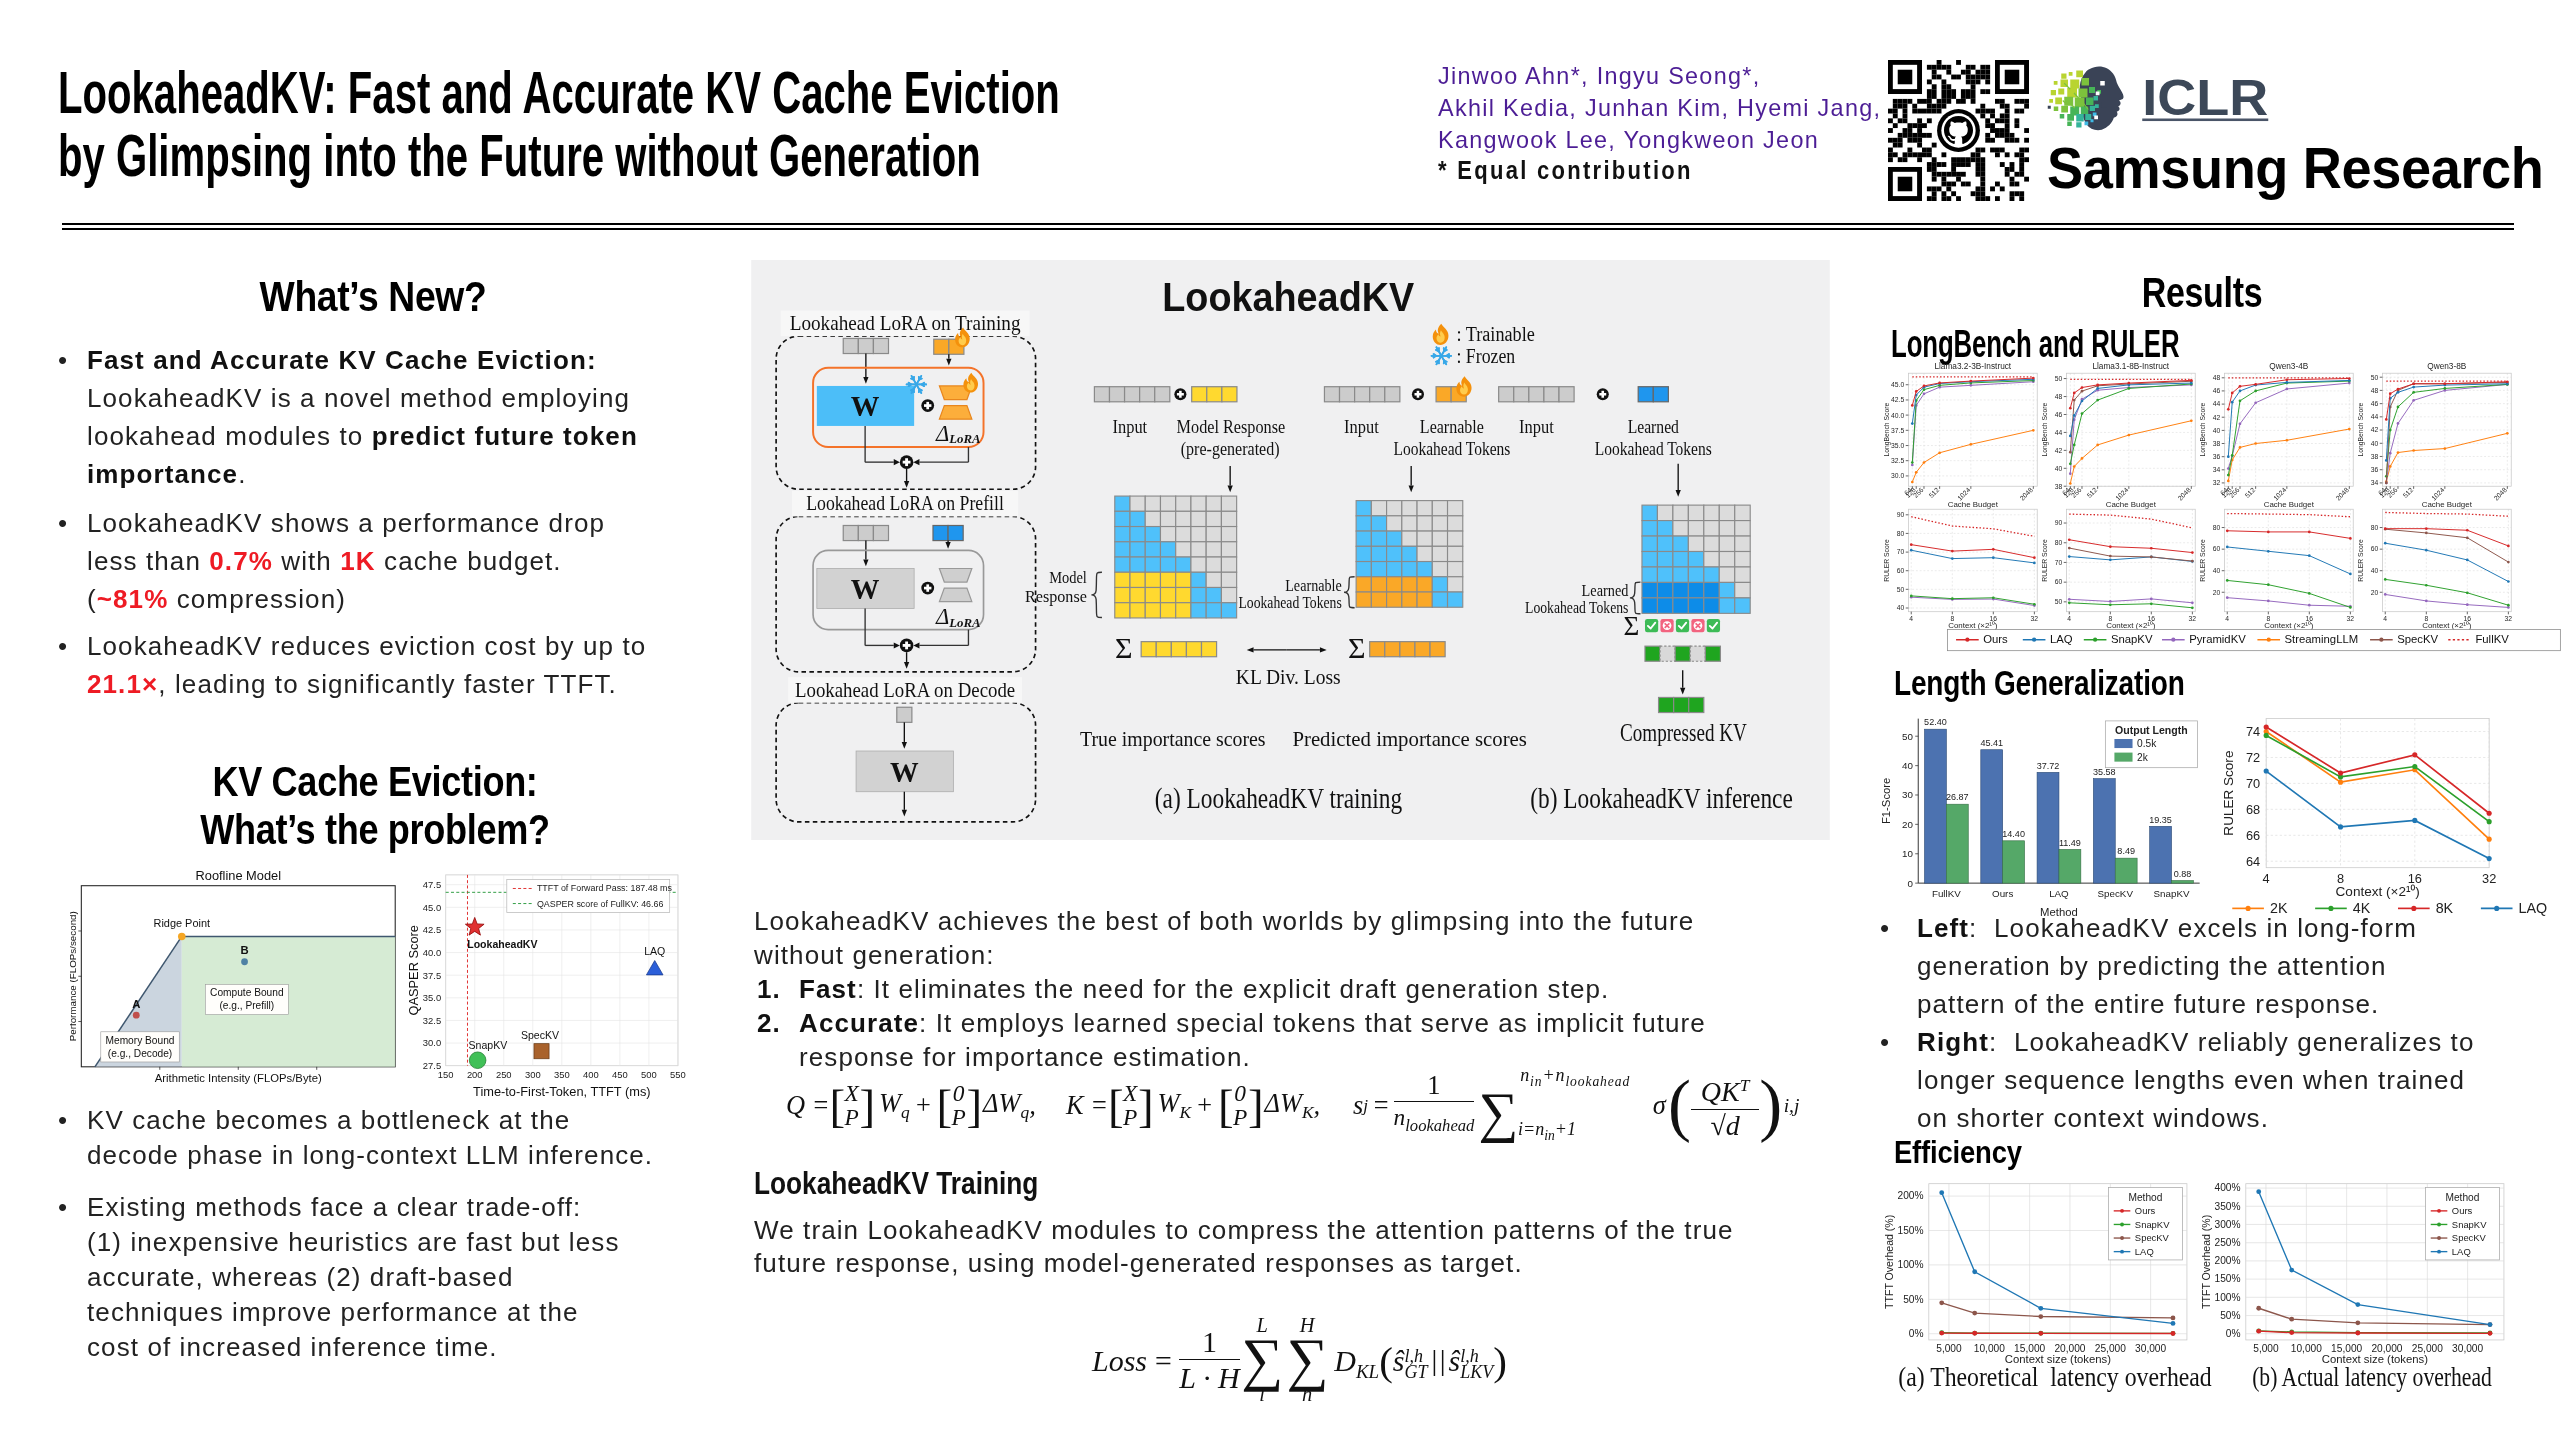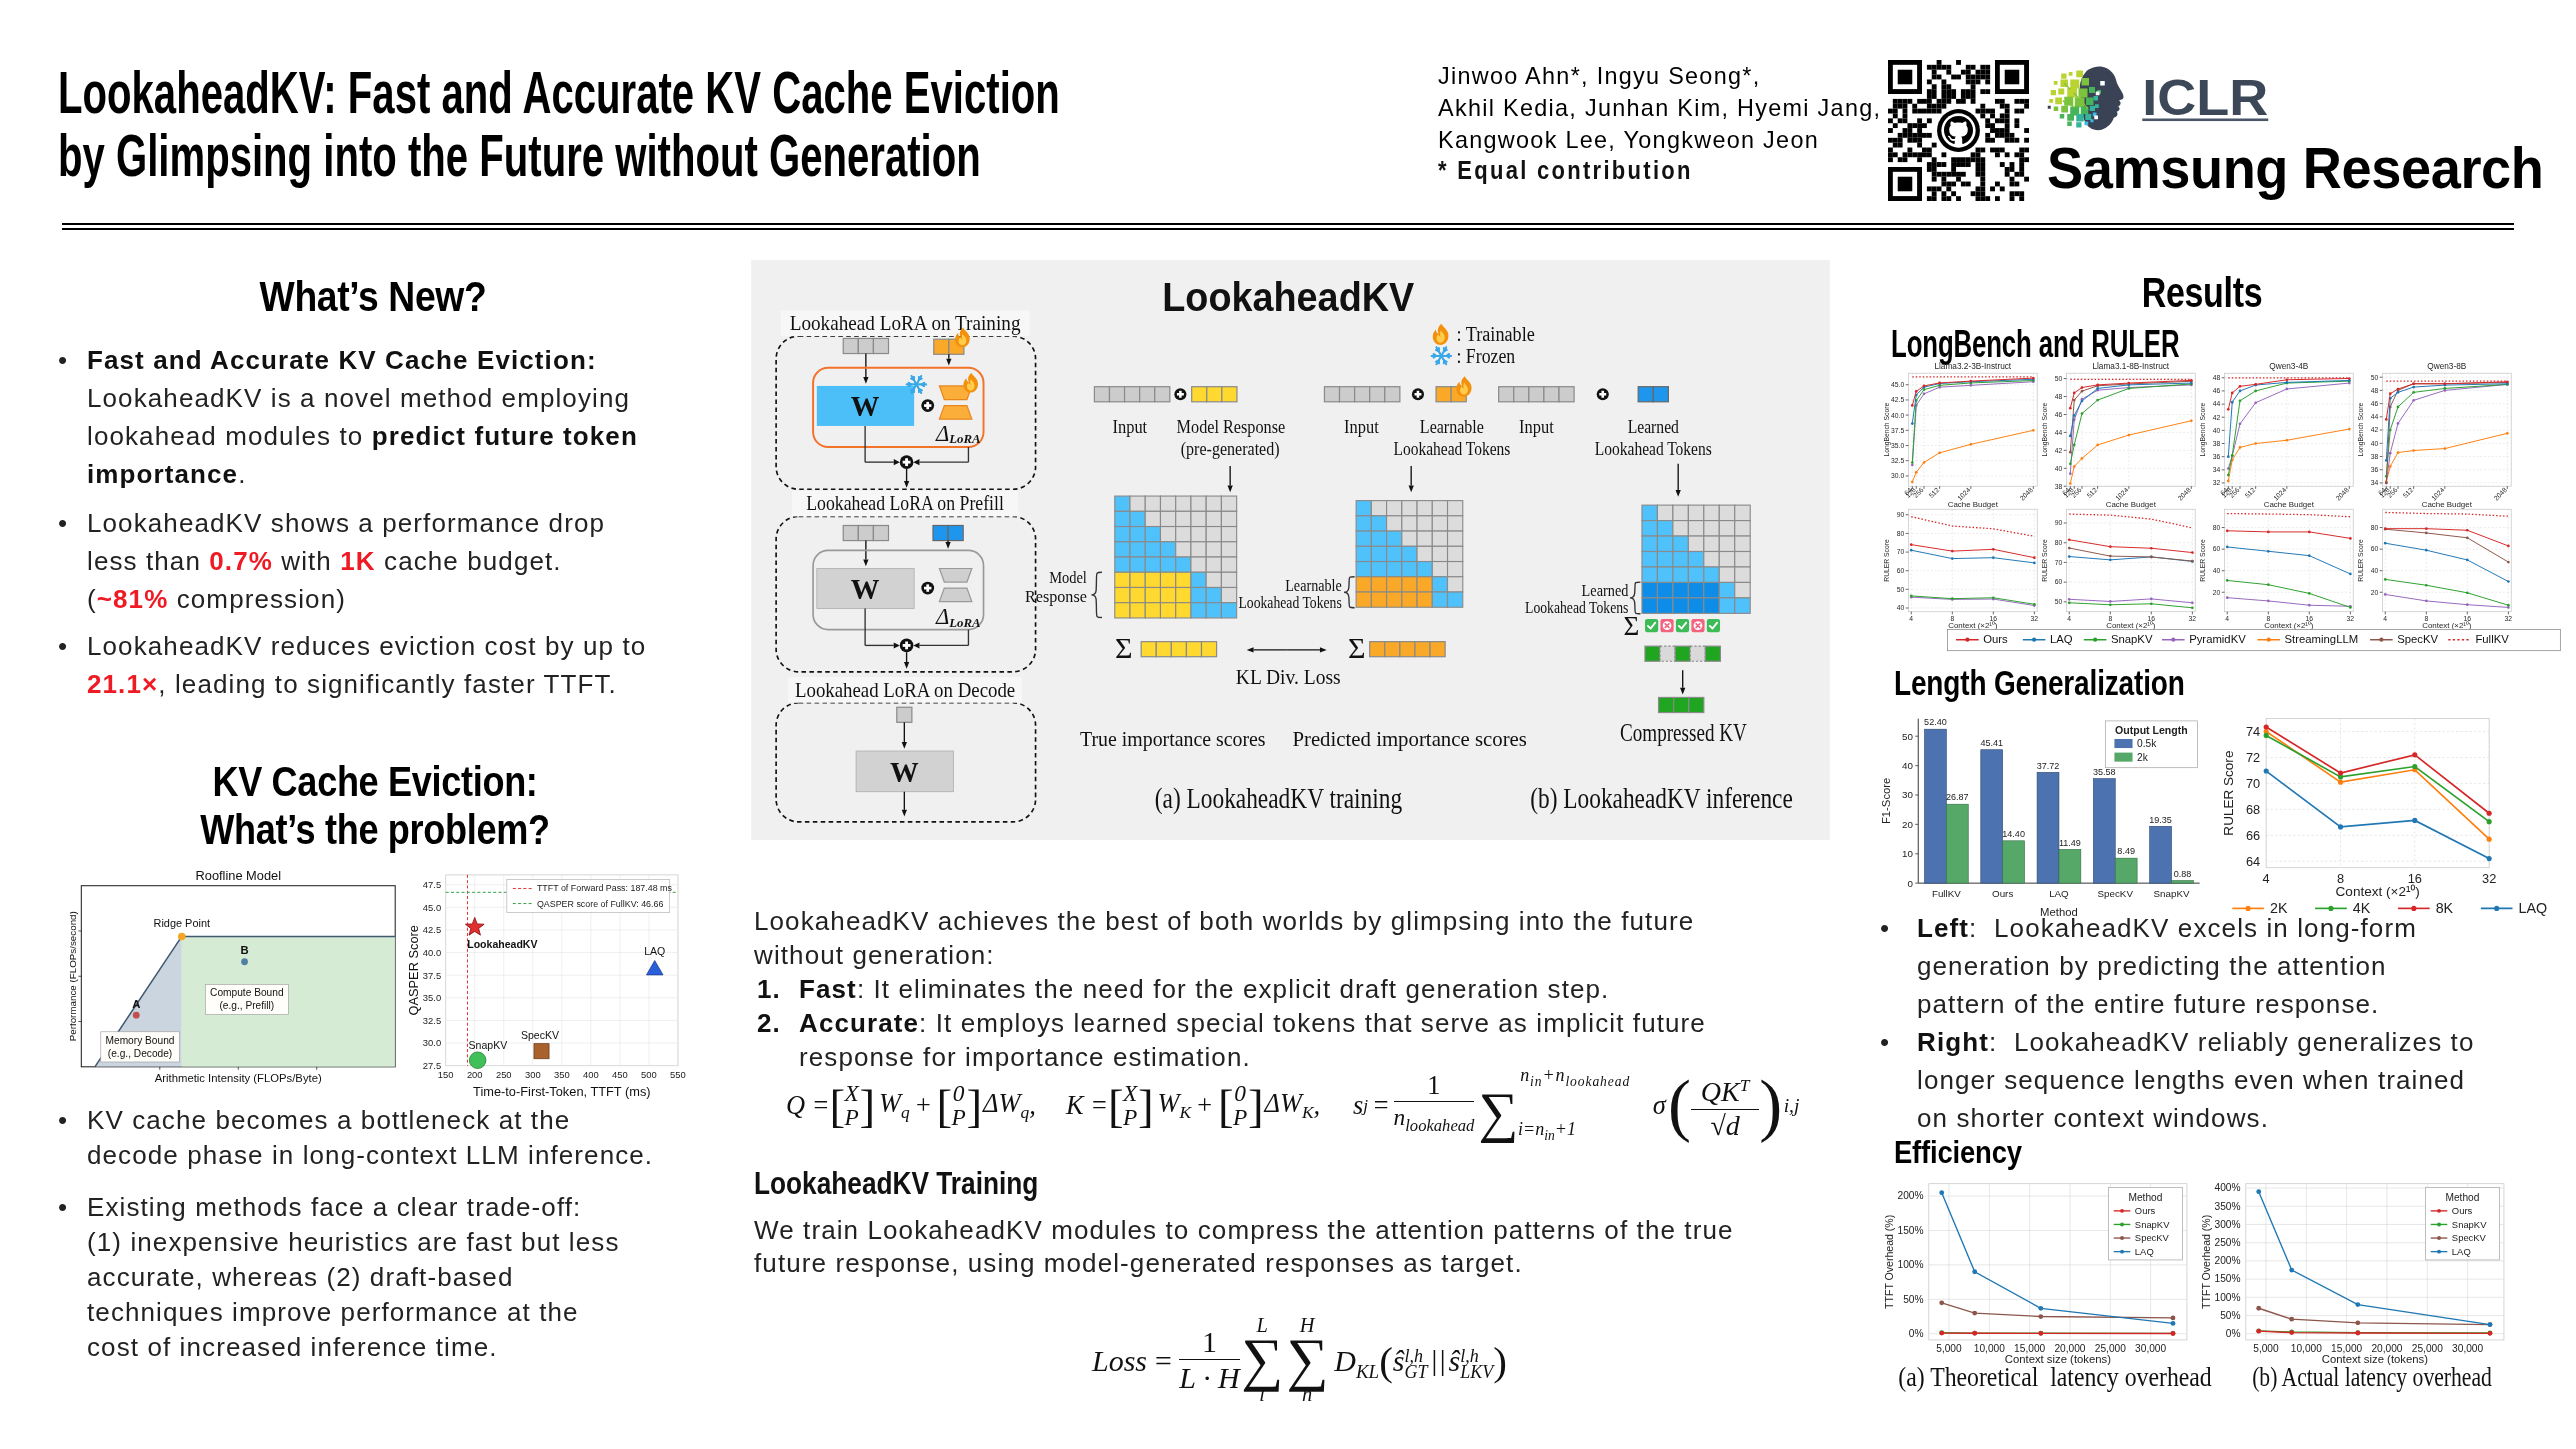--- a/index.html
+++ b/index.html
@@ -1,20 +1,20 @@
 <!DOCTYPE html>
 <html style="font-size:12px"><head><meta charset="utf-8"><style>
 * { margin:0; padding:0; box-sizing:border-box; }
 html,body { background:#fff; }
 #poster { position:relative; width:2576px; height:1449px; background:#ffffff;
   font-family:"Liberation Sans",sans-serif; color:#111; overflow:hidden; }
 .abs { position:absolute; }
 .title { font-weight:bold; font-size:59px; line-height:63px; letter-spacing:0;
   transform:scaleX(0.68); transform-origin:0 0; white-space:nowrap; color:#000; }
-.authors { font-size:23.4px; line-height:32px; letter-spacing:1.3px; color:#000000; }
+.authors { font-size:23.4px; line-height:32px; letter-spacing:1.3px; color:#4c1d95; }
 .eqc { font-weight:bold; font-size:22.6px; transform:scaleX(0.88); transform-origin:0 0; white-space:nowrap;}
 .h1 { font-weight:bold; font-size:43px; letter-spacing:-0.4px; transform:scaleX(0.82); transform-origin:50% 0; text-align:center; white-space:nowrap; color:#000;}
 .h1l { font-weight:bold; font-size:35px; letter-spacing:-0.2px; transform:scaleX(0.84); transform-origin:0 0; white-space:nowrap; color:#000;}
 .body33 { font-size:26px; line-height:38px; color:#222; letter-spacing:1.1px; }
 .body33 .b { font-weight:bold; color:#111; }
 .body33 .r { font-weight:bold; color:#ee1b24; }
 ul.blt { list-style:none; }
 ul.blt li { position:relative; padding-left:35px; } ul.blt.rp li { padding-left:43px; }
 ul.blt li:before { content:"\2022"; position:absolute; left:6px; font-size:26px; }
 .ser { font-family:"Liberation Serif",serif; }

